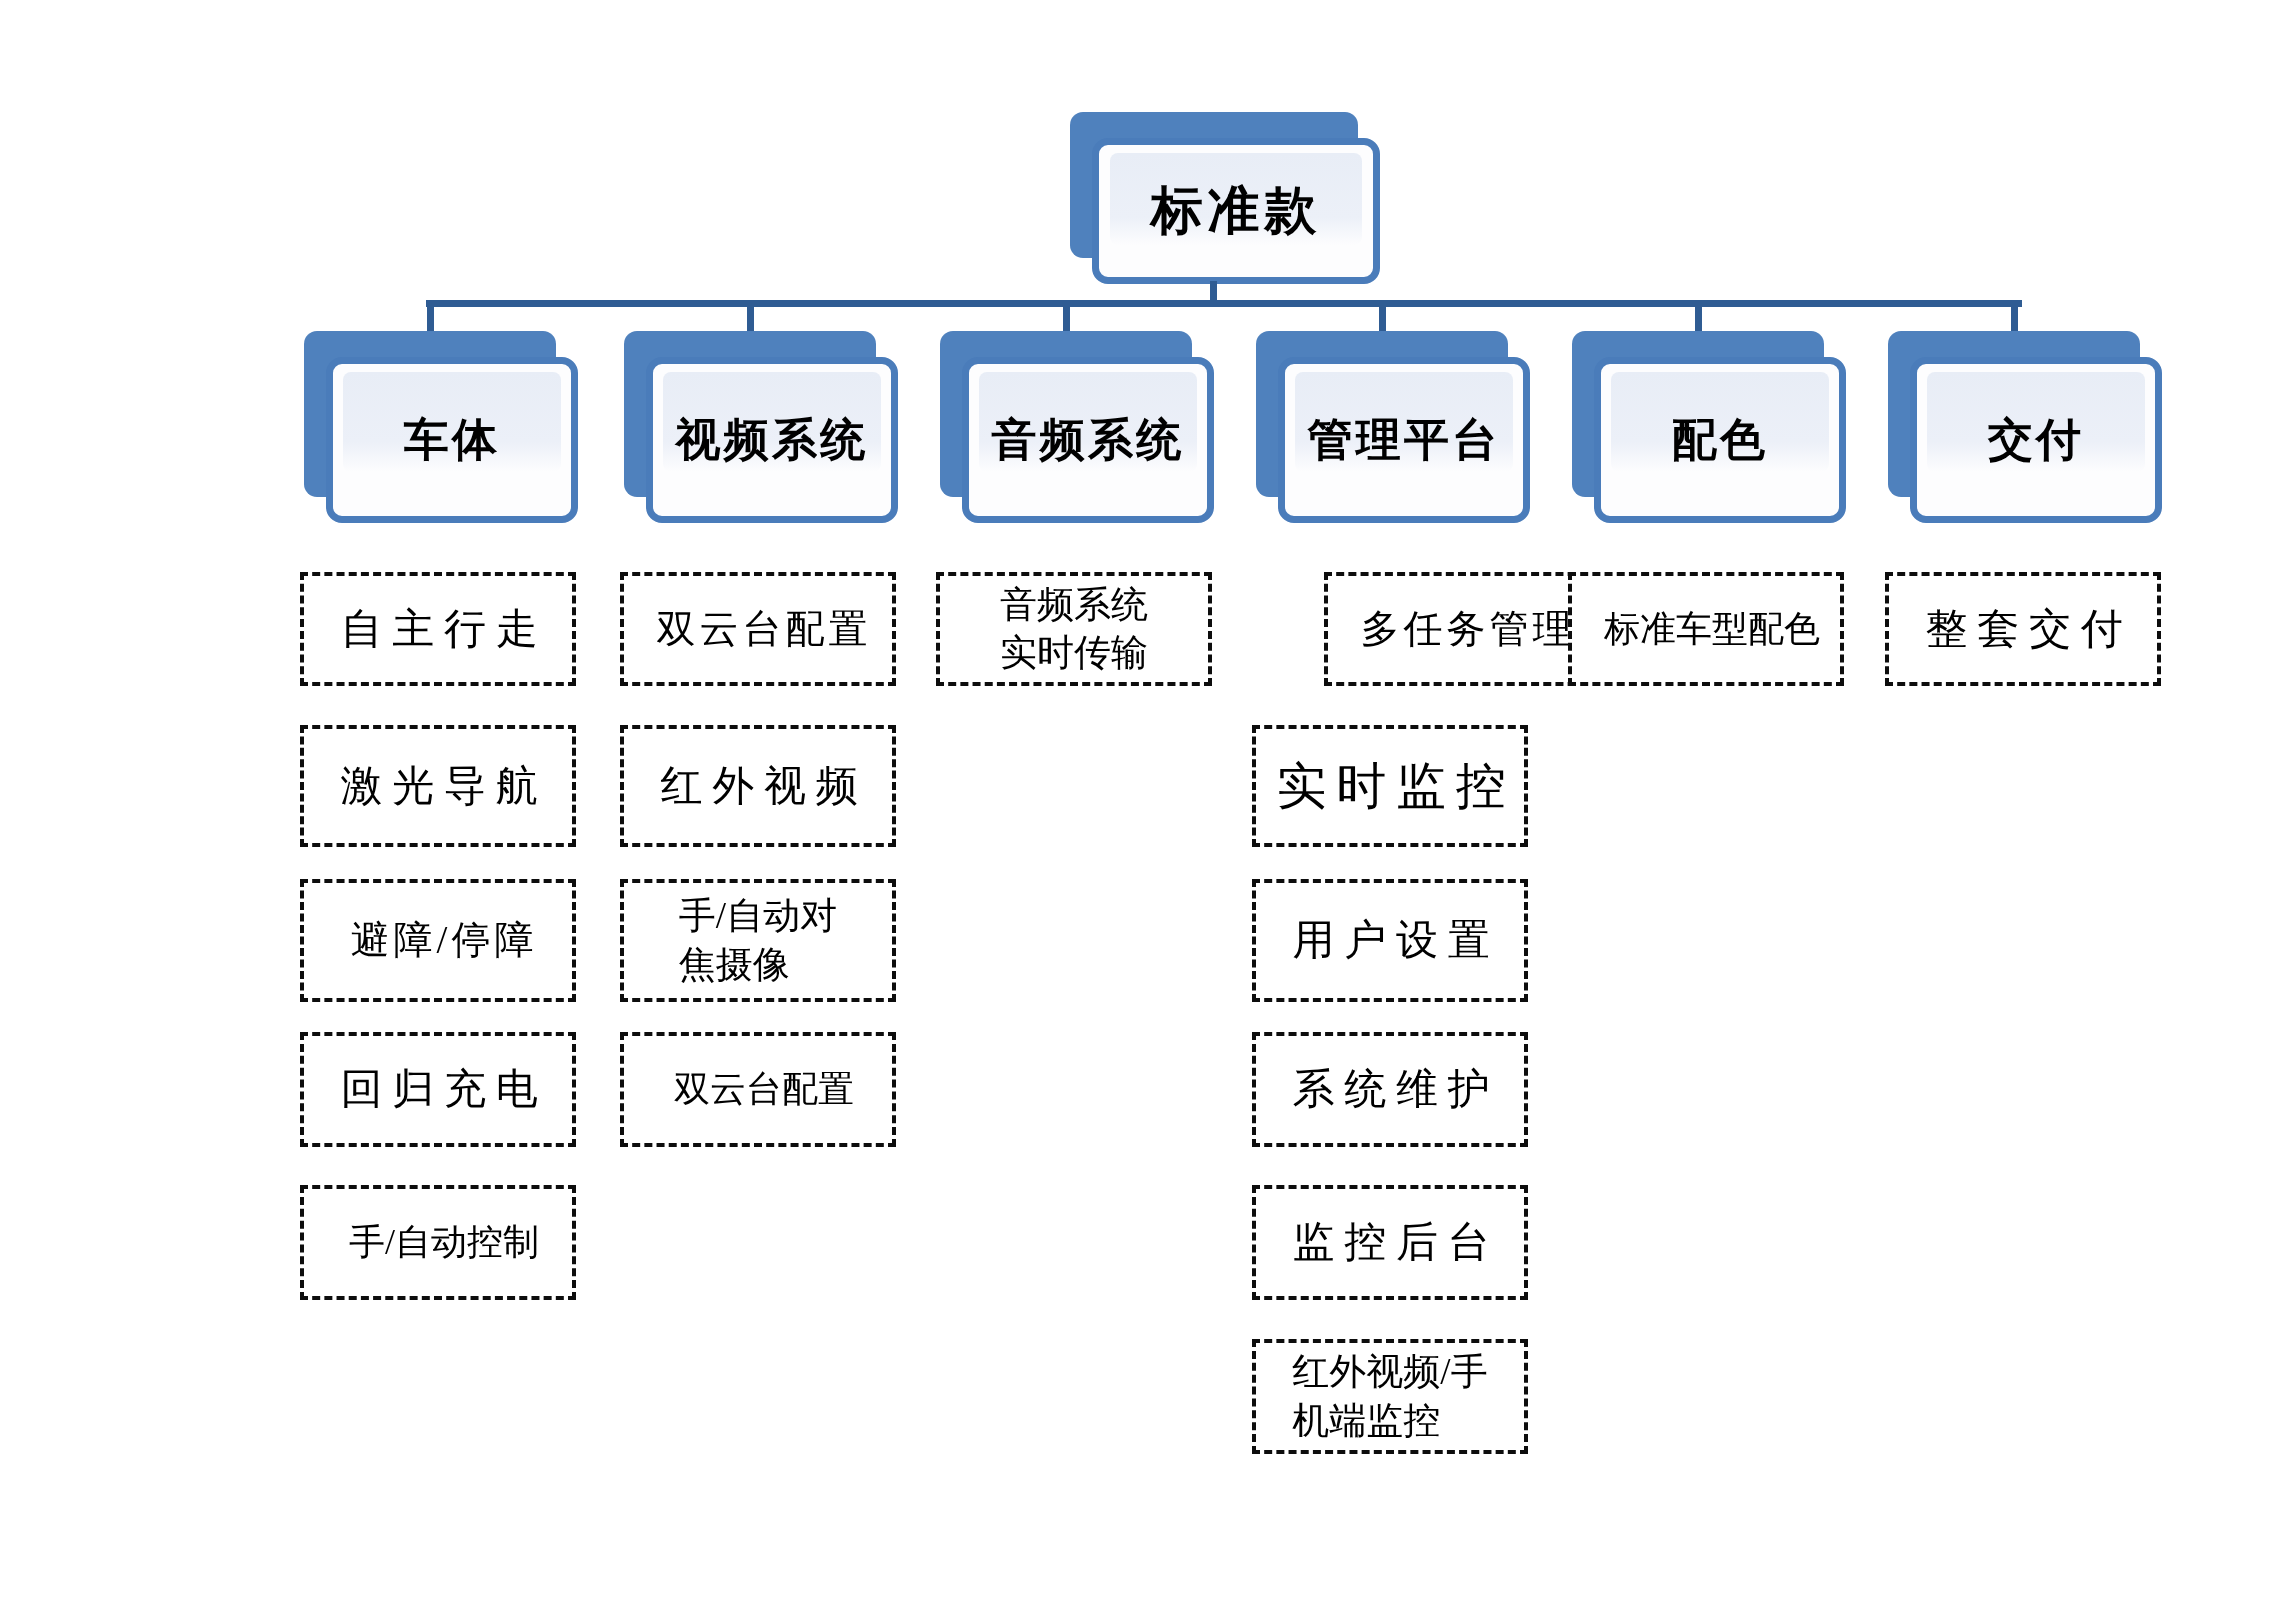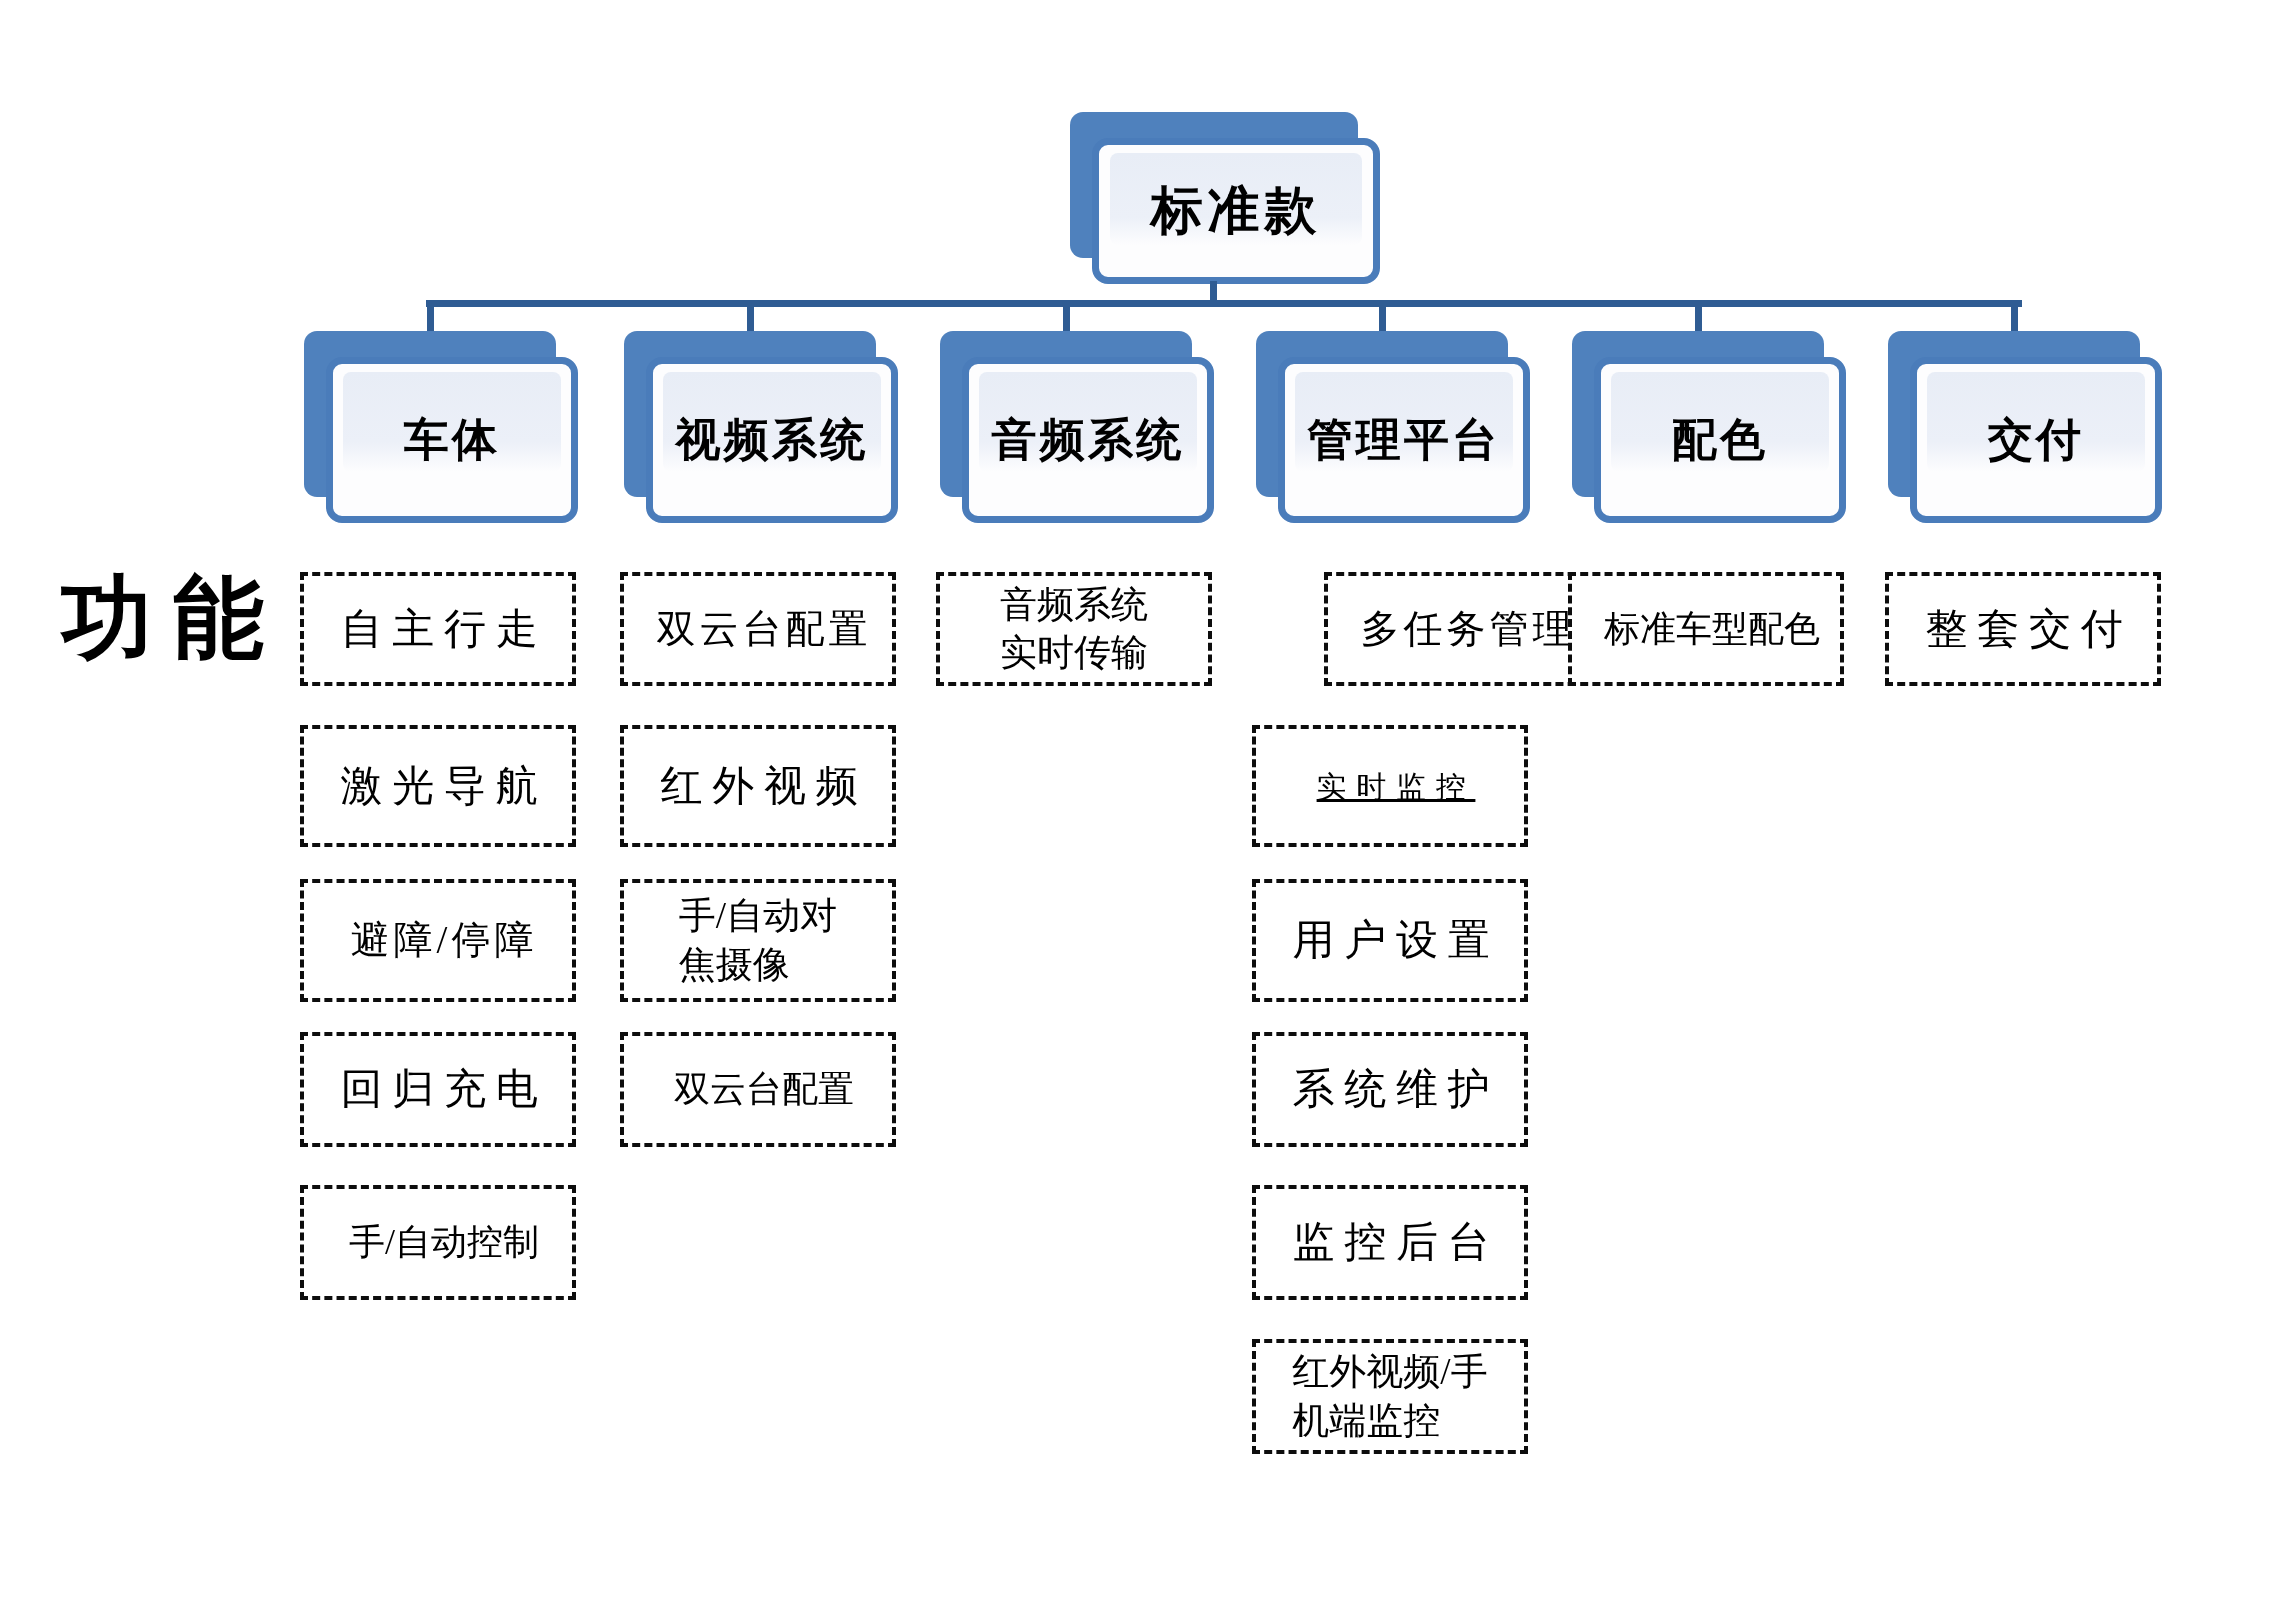--- a/index.html
+++ b/index.html
@@ -73,21 +73,20 @@
   .fn-text{line-height:1.3;text-align:left;}
   .fn-text span{display:block;white-space:nowrap;}
   .fn-text.single{text-align:center;margin-left:12px;}
 </style>
 </head>
 <body>
 
 <div id="canvas">
 
   
-  <div class="row-label" id="label-functions">功能</div>
 
   
   <div id="root-shadow"></div>
   <div id="root-front">
     <span class="node-label">标准款</span>
   </div>
 
   
   <div class="line" id="root-stub"></div>
   <div class="line" id="trunk"></div>
@@ -194,21 +193,21 @@
           <span>音频系统</span>
           <span>实时传输</span>
         </div>
       </div>
       <div class="fn-box" style="left: 1324px; top: 572px; width: 276px; height: 114px;">
         <div class="fn-text single" style="font-size: 39px; letter-spacing: 4px;">
           <span>多任务管理</span>
         </div>
       </div>
       <div class="fn-box" style="left: 1252px; top: 725px; width: 276px; height: 122px;">
-        <div class="fn-text single" style="font-size: 30px; letter-spacing: 9.7px; text-decoration: underline;">
+        <div class="fn-text single" style="font-size: 50px; letter-spacing: 9.7px;">
           <span>实时监控</span>
         </div>
       </div>
       <div class="fn-box" style="left: 1252px; top: 879px; width: 276px; height: 123px;">
         <div class="fn-text single" style="font-size: 42px; letter-spacing: 9.7px;">
           <span>用户设置</span>
         </div>
       </div>
       <div class="fn-box" style="left: 1252px; top: 1032px; width: 276px; height: 115px;">
         <div class="fn-text single" style="font-size: 42px; letter-spacing: 9.7px;">

